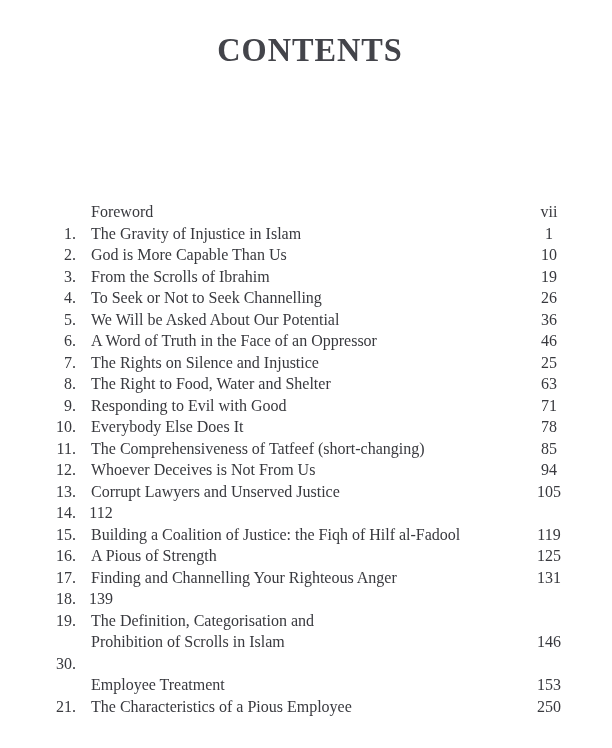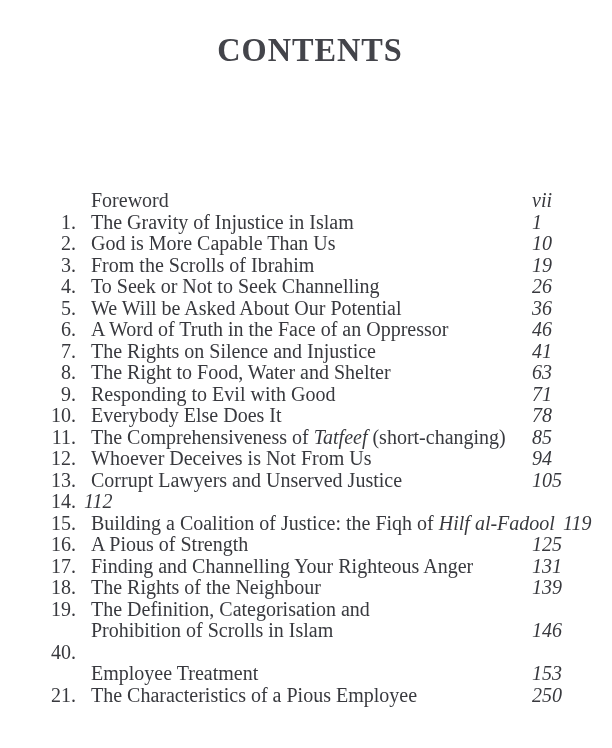--- a/index.html
+++ b/index.html
@@ -25,51 +25,49 @@
     text-align: center;
     font-size: 34px;
     line-height: 38px;
     font-weight: bold;
     letter-spacing: 1px;
     color: #43444a;
     transform: scaleX(0.95);
   }
   .toc {
     position: absolute;
-    top: 190px;
+    top: 201px;
     left: 45px;
     right: 54px;
-    font-size: 20px;
+    font-size: 16px;
     line-height: 21.5px;
     color: #38393e;
   }
   .toc-row {
     display: flex;
     align-items: baseline;
   }
   .num {
     flex: none;
     width: 31px;
     text-align: right;
   }
   .entry-title {
     flex: 1;
     margin-left: 15px;
     white-space: nowrap;
     overflow: visible;
   }
   .entry-title .italic {
-    font-style: italic;
   }
   .pagenum {
     flex: none;
     min-width: 34px;
     margin-left: 8px;
-    text-align: left;
-    font-style: italic;
+    text-align: center;
   }
 </style>
 </head>
 <body>
 
 <div class="page" style="background: rgb(255, 255, 255);">
   <div class="book-title" style="color: rgb(67, 68, 74);">CONTENTS</div>
   <div class="toc" style="color: rgb(56, 57, 62);">
       <div class="toc-row">
     <span class="num"></span>
@@ -102,21 +100,21 @@
     <span class="pagenum">36</span>
   </div>
       <div class="toc-row">
     <span class="num">6.</span>
     <span class="entry-title"><span>A Word of Truth in the Face of an Oppressor</span></span>
     <span class="pagenum">46</span>
   </div>
       <div class="toc-row">
     <span class="num">7.</span>
     <span class="entry-title"><span>The Rights on Silence and Injustice</span></span>
-    <span class="pagenum">41</span>
+    <span class="pagenum">25</span>
   </div>
       <div class="toc-row">
     <span class="num">8.</span>
     <span class="entry-title"><span>The Right to Food, Water and Shelter</span></span>
     <span class="pagenum">63</span>
   </div>
       <div class="toc-row">
     <span class="num">9.</span>
     <span class="entry-title"><span>Responding to Evil with Good</span></span>
     <span class="pagenum">71</span>
@@ -155,35 +153,34 @@
     <span class="entry-title"><span>A Pious of Strength</span></span>
     <span class="pagenum">125</span>
   </div>
       <div class="toc-row">
     <span class="num">17.</span>
     <span class="entry-title"><span>Finding and Channelling Your Righteous Anger</span></span>
     <span class="pagenum">131</span>
   </div>
       <div class="toc-row">
     <span class="num">18.</span>
-    <span class="entry-title"><span>The Rights of the Neighbour</span></span>
     <span class="pagenum">139</span>
   </div>
       <div class="toc-row">
     <span class="num">19.</span>
     <span class="entry-title"><span>The Definition, Categorisation and</span></span>
     <span class="pagenum"></span>
   </div>
       <div class="toc-row">
     <span class="num"></span>
     <span class="entry-title"><span>Prohibition of Scrolls in Islam</span></span>
     <span class="pagenum">146</span>
   </div>
       <div class="toc-row">
-    <span class="num">40.</span>
+    <span class="num">30.</span>
     <span class="pagenum"></span>
   </div>
       <div class="toc-row">
     <span class="num"></span>
     <span class="entry-title"><span>Employee Treatment</span></span>
     <span class="pagenum">153</span>
   </div>
       <div class="toc-row">
     <span class="num">21.</span>
     <span class="entry-title"><span>The Characteristics of a Pious Employee</span></span>

